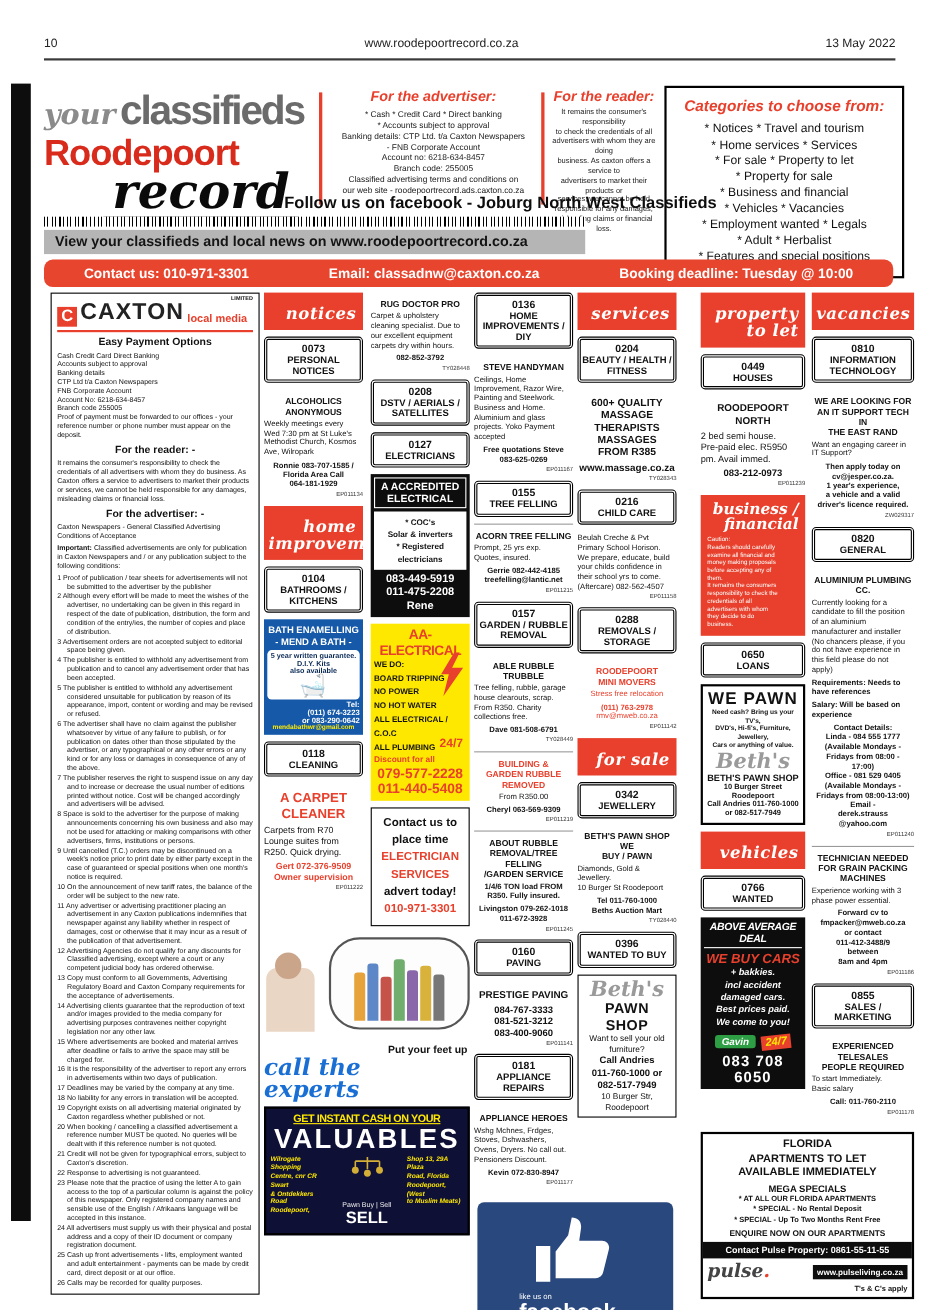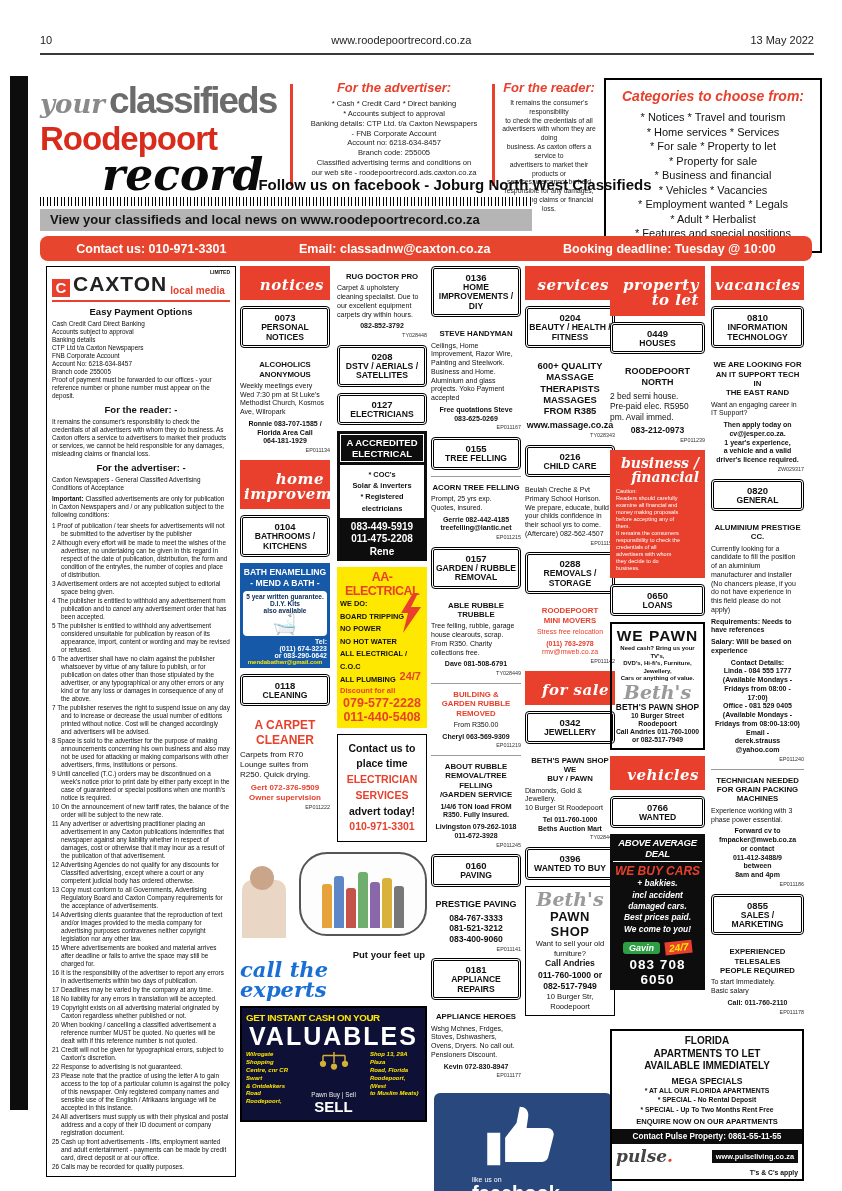--- a/index.html
+++ b/index.html
@@ -31,21 +31,21 @@
   .graybar{position:absolute;left:40px;top:209px;width:492px;height:22px;background:#b5b5b5;
            font-size:13px;font-weight:bold;color:#141414;line-height:22px;padding-left:10px;box-sizing:border-box;}
   .contactbar{position:absolute;left:40px;top:236px;width:772px;height:25px;background:#e8452e;border-radius:8px;
               display:flex;justify-content:space-around;align-items:center;color:#fff;font-size:12.5px;font-weight:bold;}
   
   .col1{position:absolute;left:46px;top:266px;width:190px;border:1.5px solid #000;background:#fff;
         padding:4px 5px;box-sizing:border-box;font-size:6.4px;line-height:1.25;}
   .pair{position:absolute;top:266px;}
   .pair23{left:240px;width:187px;}
   .pair45{left:431px;width:184px;}
-  .pair67{left:610px;width:194px;}
+  .pair67{left:637px;width:194px;}
   .prow{display:flex;justify-content:space-between;}
   .ncol{width:90px;}
   .blk{margin-bottom:6px;}
   .sec{background:#e8402c;color:#fff;font:italic bold 15px "DejaVu Serif",serif;
        text-align:right;padding:12px 6px 7px 4px;line-height:1.02;letter-spacing:.5px;}
   .cat{border:3px double #000;border-radius:4px;text-align:center;padding:3px 1px;background:#fff;}
   .cat .code{font-weight:bold;font-size:9.5px;display:block;}
   .cat .lbl{font-weight:bold;font-size:8.6px;line-height:1.1;display:block;}
   .ad{font-size:7px;line-height:1.25;padding-top:3px;}
   .ruled{border-top:1px solid #9a9a9a;}
@@ -84,21 +84,21 @@
   .contact-elec{border:1.5px solid #000;text-align:center;font-weight:bold;font-size:10.5px;line-height:1.5;padding:6px 2px;}
   .experts{position:relative;height:148px;margin-top:4px;}
   .bubble{position:absolute;right:0;top:0;width:128px;height:84px;border:2px solid #555;border-radius:28px;
           background:#fdfdfd;display:flex;align-items:flex-end;justify-content:center;gap:2px;padding:6px;box-sizing:border-box;}
   .pp{width:10px;border-radius:3px 3px 0 0;}
   .man{position:absolute;left:2px;top:28px;width:44px;height:58px;background:#e9d6c4;border-radius:10px 10px 0 0;}
   .man:after{content:"";position:absolute;left:8px;top:-14px;width:24px;height:24px;background:#caa58a;border-radius:50%;}
   .feet{position:absolute;right:2px;bottom:40px;font-weight:bold;font-size:9.5px;color:#111;}
   .callx{position:absolute;left:0;bottom:0;font:italic bold 21px "DejaVu Serif",serif;color:#1a6fd4;line-height:.95;}
   .valuables{background:#0e1035;border:2px solid #000;color:#fff;padding:4px;margin-top:6px;}
-  .val-h{color:#ffe800;font-weight:bold;font-size:9.8px;text-align:left;letter-spacing:-.4px;}
+  .val-h{color:#ffe800;font-weight:bold;font-size:9.8px;text-align:center;letter-spacing:-.4px;text-decoration:underline;}
   .val-big{color:#fff;font-weight:bold;font-size:25px;text-align:center;letter-spacing:2px;line-height:1.05;}
   .val-row{display:flex;justify-content:space-between;margin-top:2px;}
   .val-ad{color:#ffe800;font:italic bold 6px "Liberation Sans",sans-serif;line-height:1.3;width:52px;}
   .val-mid{text-align:center;width:74px;}
   .val-pbs{font-size:6.4px;color:#eee;margin-top:14px;}
   .val-sell{font-weight:bold;font-size:15px;}
   .scale{height:22px;}
   .fbwrap{margin-top:8px;text-align:center;}
   .fbbox{background:#29487d;border-radius:6px;width:178px;height:136px;margin:0 auto;position:relative;}
   .fbbox svg{position:absolute;left:50px;top:10px;}
@@ -683,21 +683,21 @@
 1 year's experience,
 a vehicle and a valid
 driver's licence required.</div>
           <div class="r">ZW029317</div>
         </div>
         <div class="cat blk">
           <span class="code">0820</span>
           <span class="lbl pre">GENERAL</span>
         </div>
         <div class="ad blk">
-          <div class="t pre">ALUMINIUM PRESTIGE
+          <div class="t pre">ALUMINIUM PLUMBING
 CC.</div>
           <div class="bl pre">Currently looking for a
 candidate to fill the position
 of an aluminium
 manufacturer and installer
 (No chancers please, if you
 do not have experience in
 this field please do not
 apply)</div>
           <div class="c pre" style="text-align:left;">Requirements: Needs to

